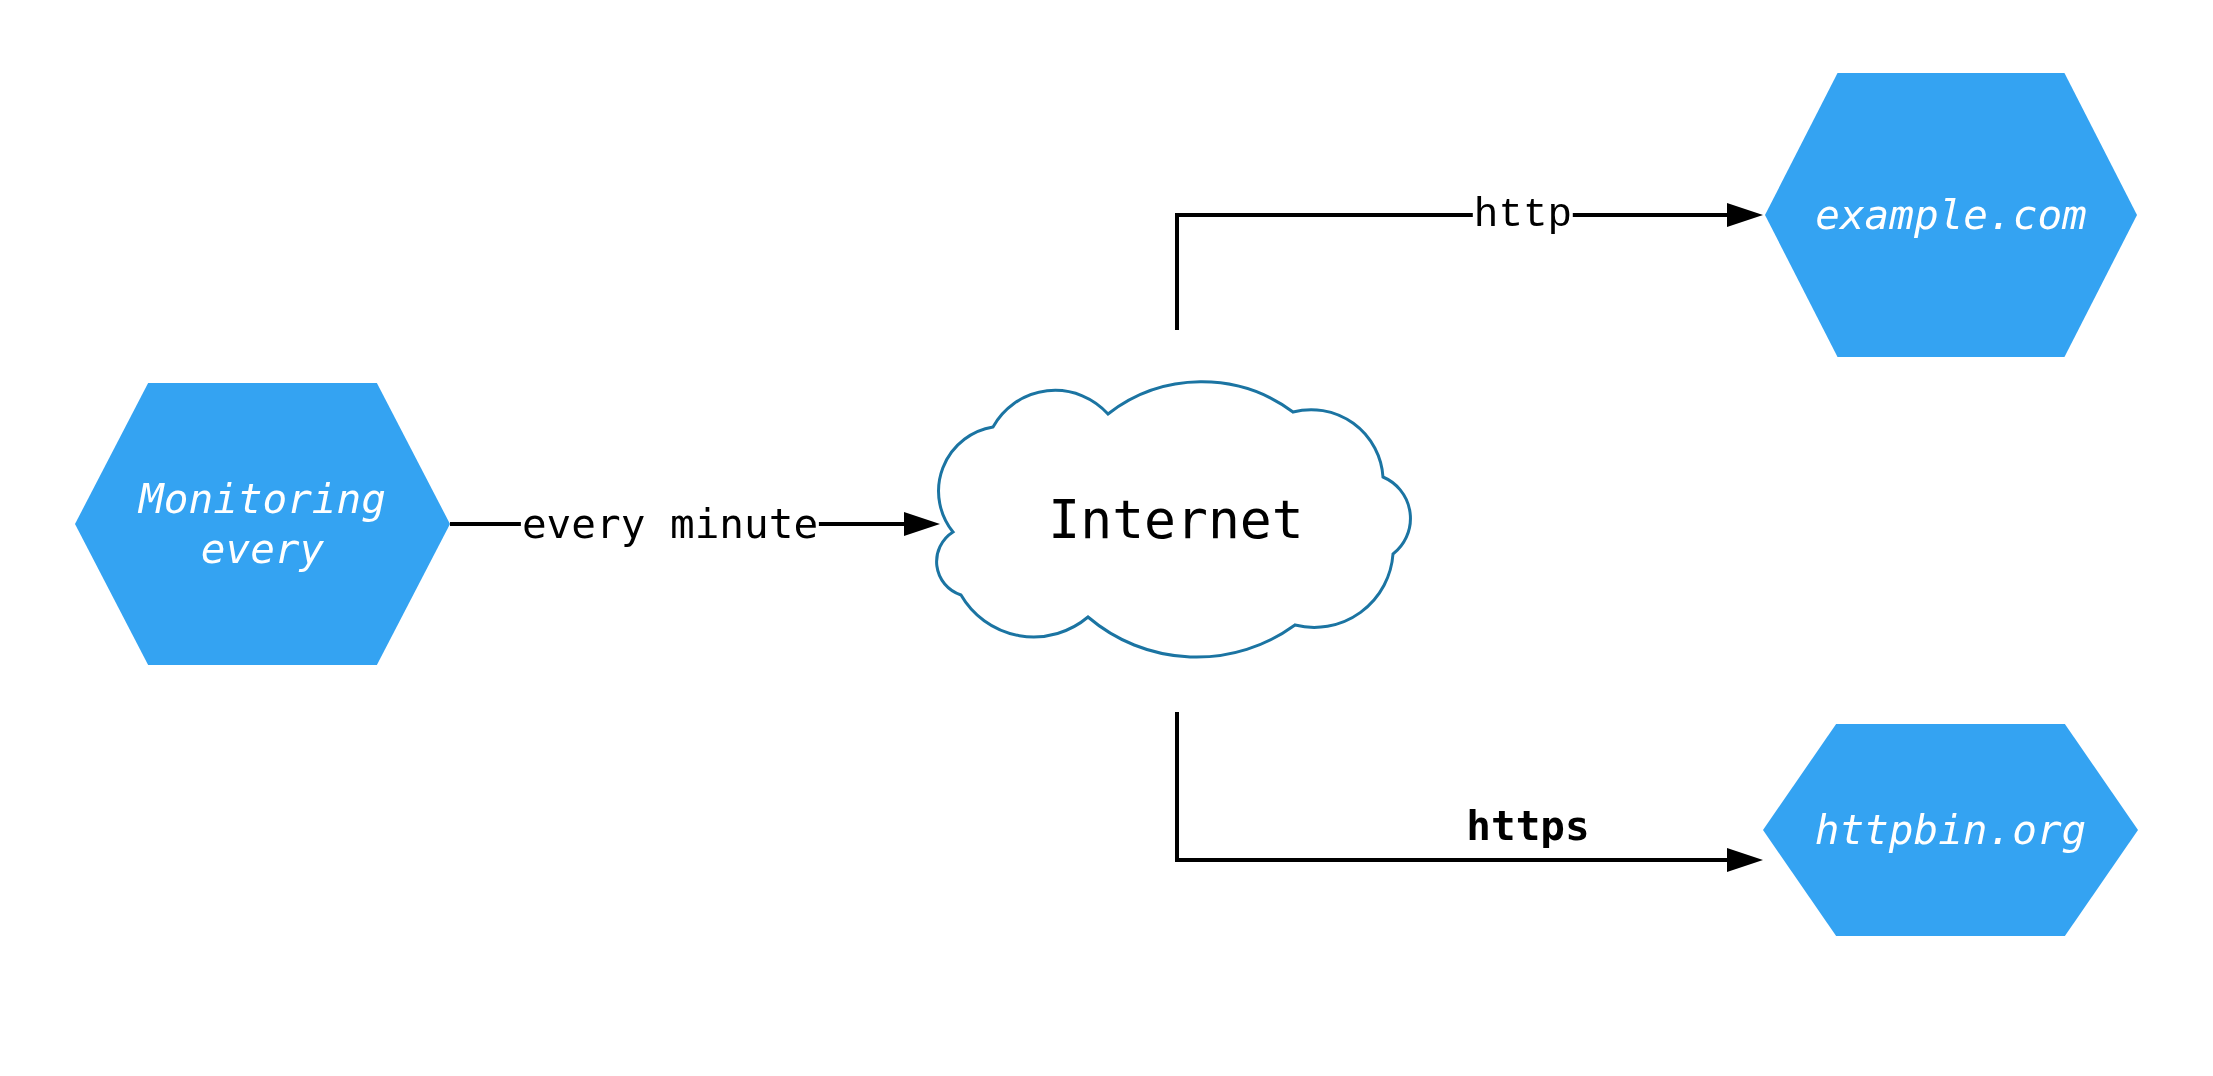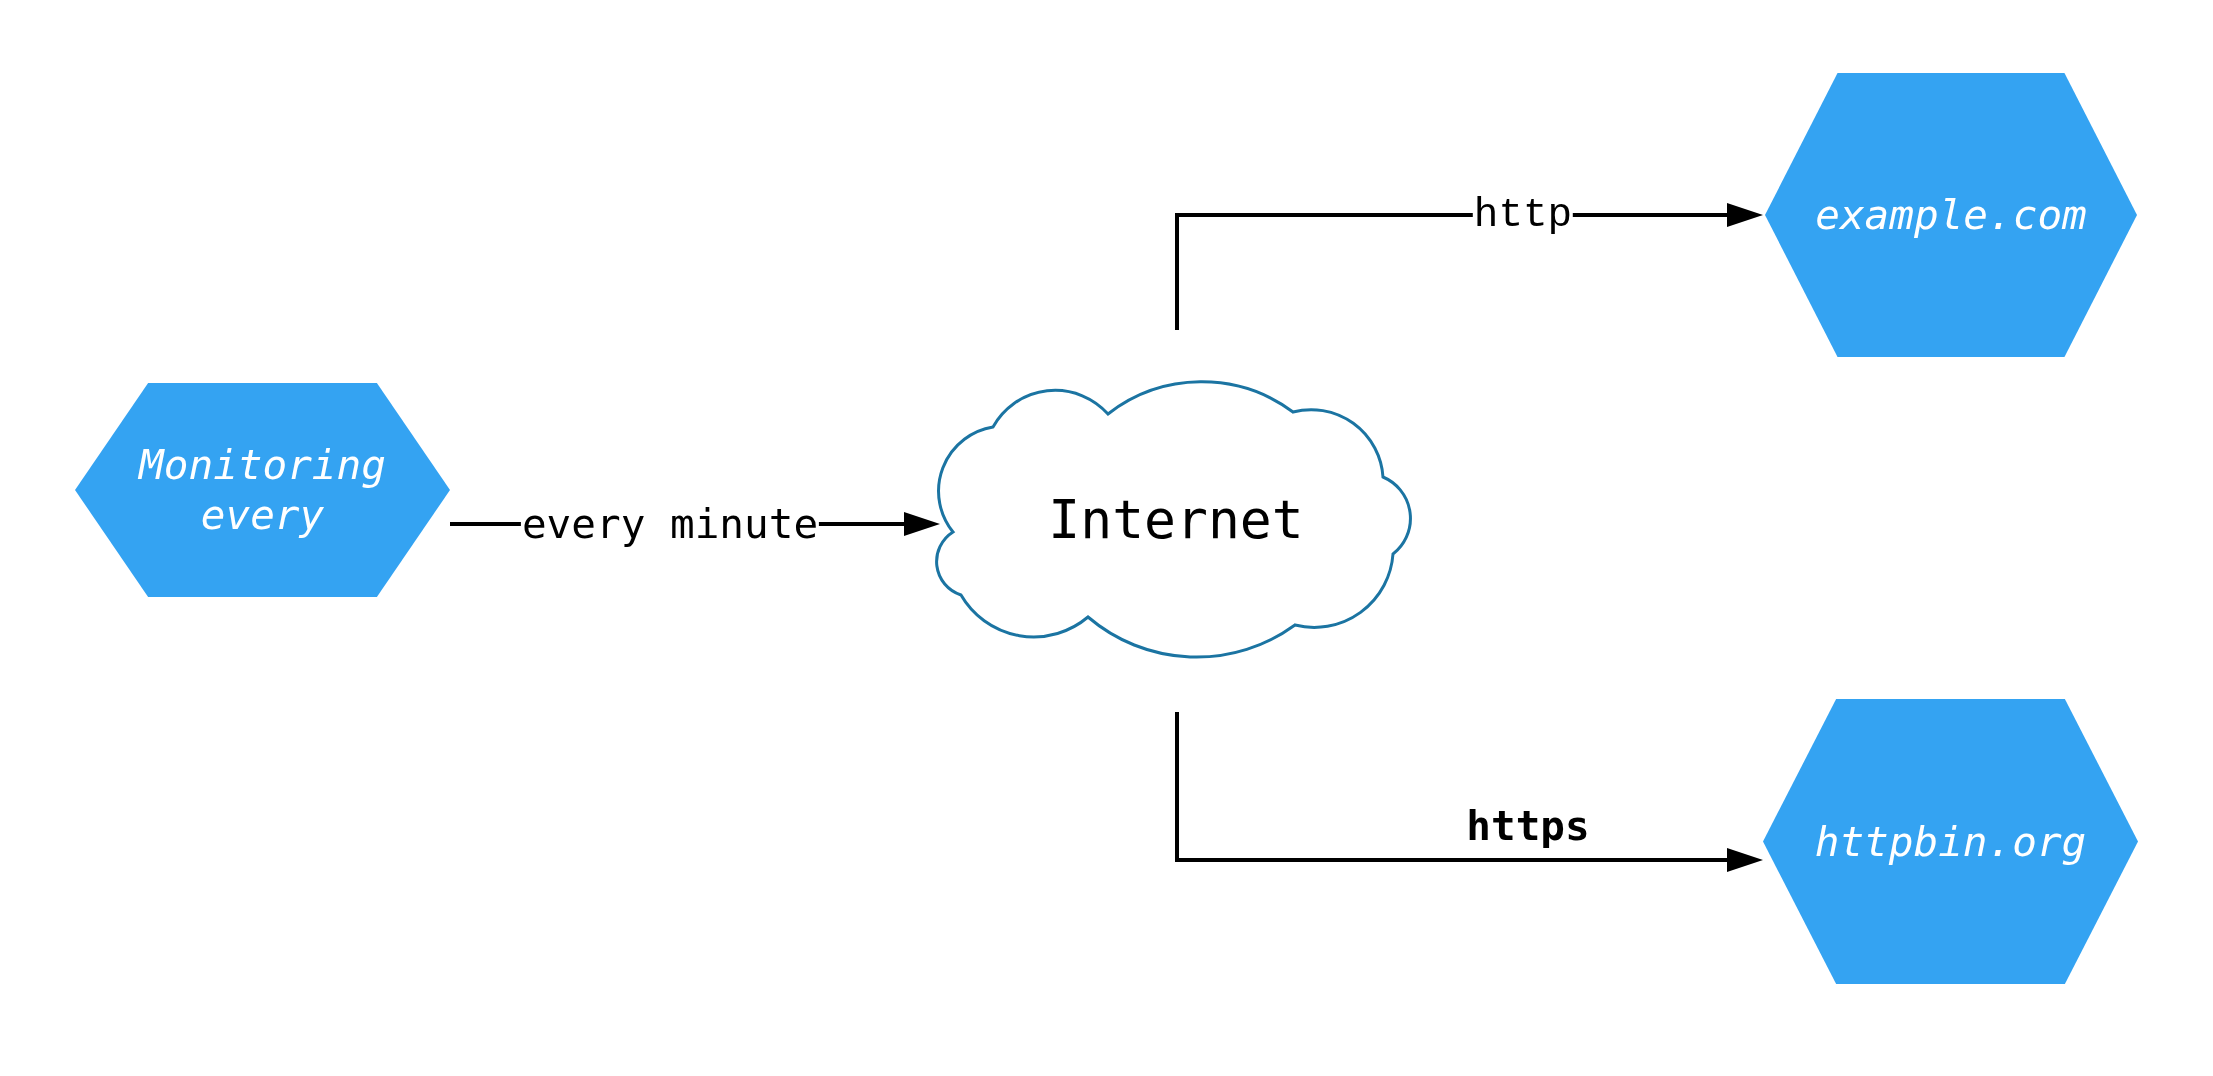--- a/index.html
+++ b/index.html
@@ -50,23 +50,23 @@
     flex-direction:column;
     align-items:center;
     justify-content:center;
     color:var(--node-text);
     font-size:41px;
     line-height:50px;
     text-align:center;
     white-space:nowrap;
     font-style:italic;
   }
-  #hex-monitoring{left:75px;top:383px;width:375px;height:214px;}
+  #hex-monitoring{left:75px;top:383px;width:375px;height:282px;}
   #hex-example{left:1765px;top:73px;width:372px;height:284px;}
-  #hex-httpbin{left:1763px;top:699px;width:375px;height:285px;}
+  #hex-httpbin{left:1763px;top:724px;width:375px;height:212px;}
   .edge-label{
     position:absolute;
     transform:translate(-50%,-50%);
     background:var(--bg);
     color:var(--label-text);
     font-size:41px;
     line-height:44px;
     padding:0 1px;
     white-space:nowrap;
   }

